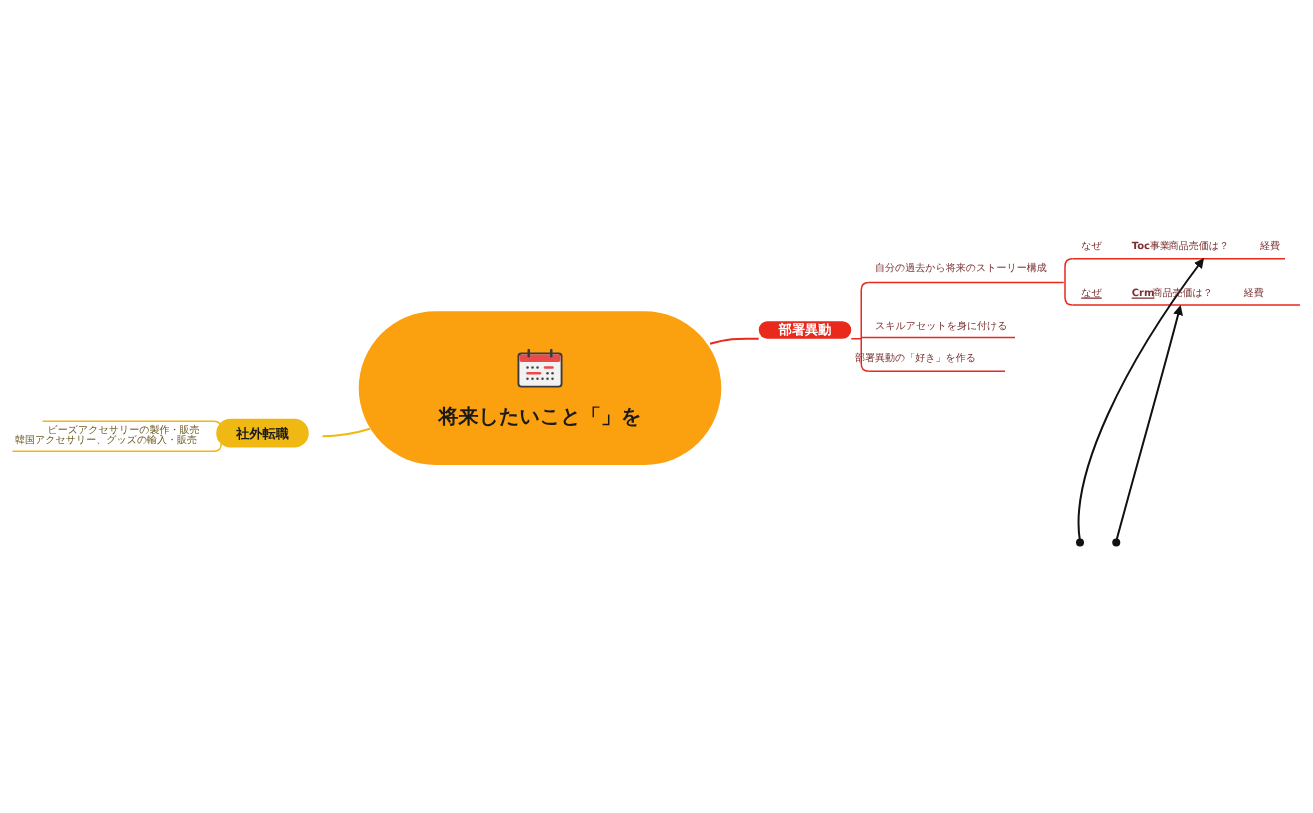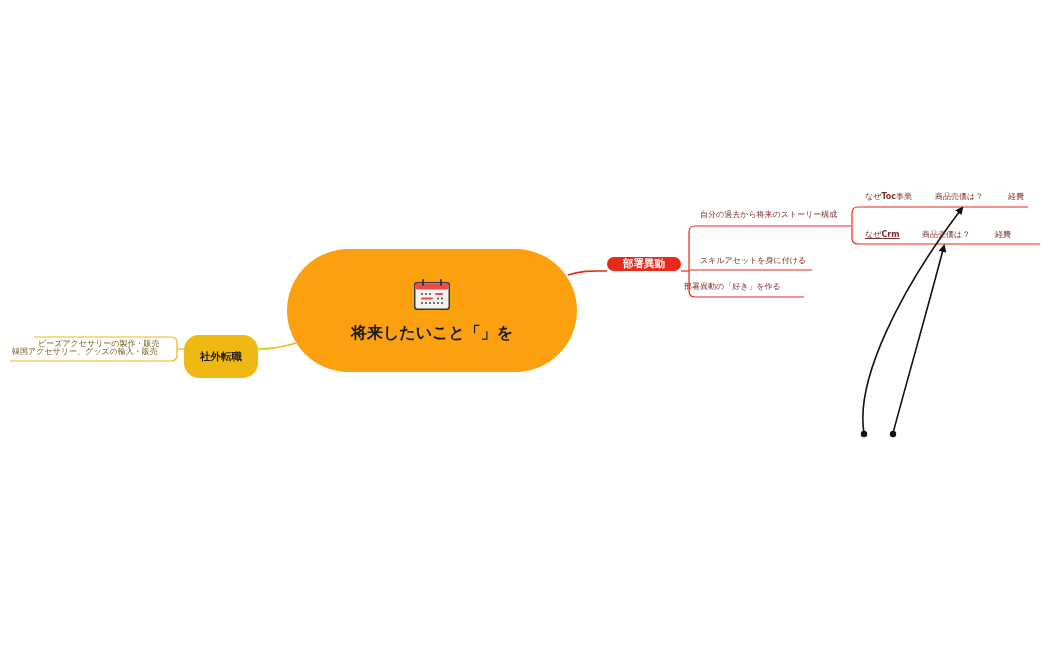--- a/index.html
+++ b/index.html
@@ -59,24 +59,24 @@
       top: 257px;
       width: 74px;
       height: 14px;
       border-radius: 15px;
       background: #e8291c;
       color: #ffffff;
       font-weight: bold;
       font-size: 10.5px;
     }
     .main-yellow {
-      left: 184px;
+      left: 173px;
       top: 335px;
       width: 74px;
-      height: 43px;
+      height: 23px;
       border-radius: 15px;
       background: #f0b812;
       color: #1a1a1a;
       font-weight: bold;
       font-size: 10.5px;
     }
     .sub {
       position: absolute;
       font-size: 8px;
       white-space: nowrap;
@@ -87,21 +87,21 @@
     .float-node {
       left: 808px;
       top: 439px;
       width: 190px;
       height: 24px;
       border-radius: 3px;
       background: #e8291c;
       color: #ffffff;
       font-size: 8px;
     }
-    .sub b { font-weight: bold; }
+    .sub b { font-weight: bold; margin-left: 24px; }
   </style>
 </head>
 <body>
 
 <div id="canvas">
 
   <svg class="lines" viewBox="0 0 1050 650">
     <defs>
       <marker id="arrow" markerWidth="8" markerHeight="8" refX="6" refY="4" orient="auto" markerUnits="userSpaceOnUse">
         <path d="M0,0 L8,4 L0,8 z" fill="#111"></path>

